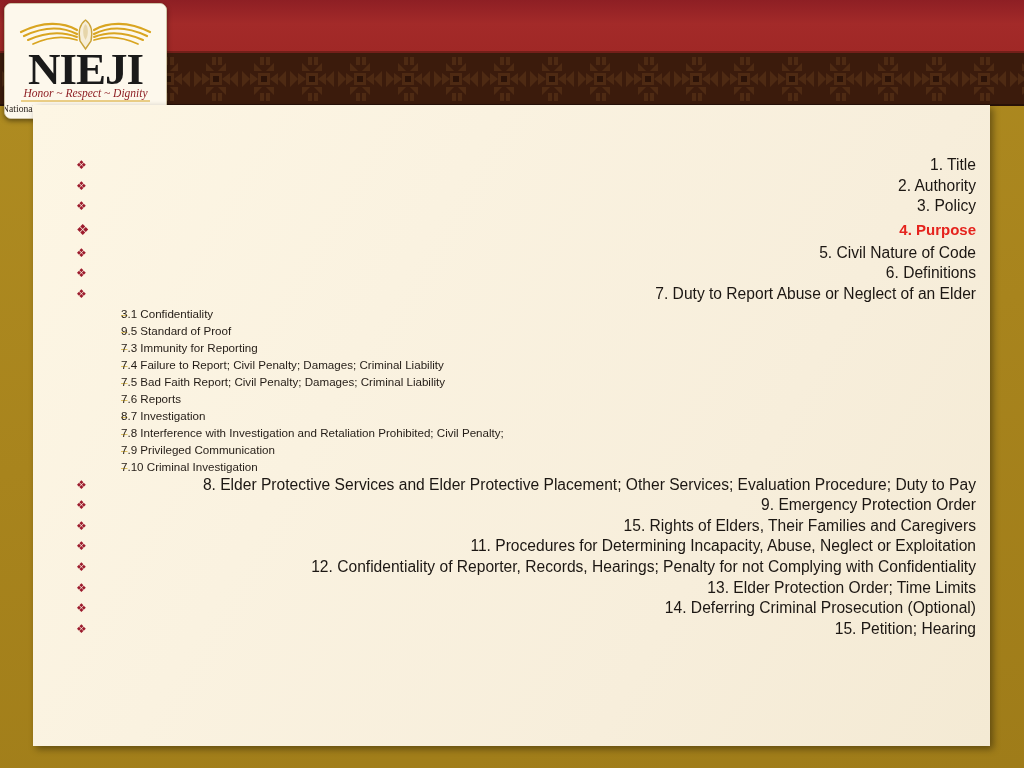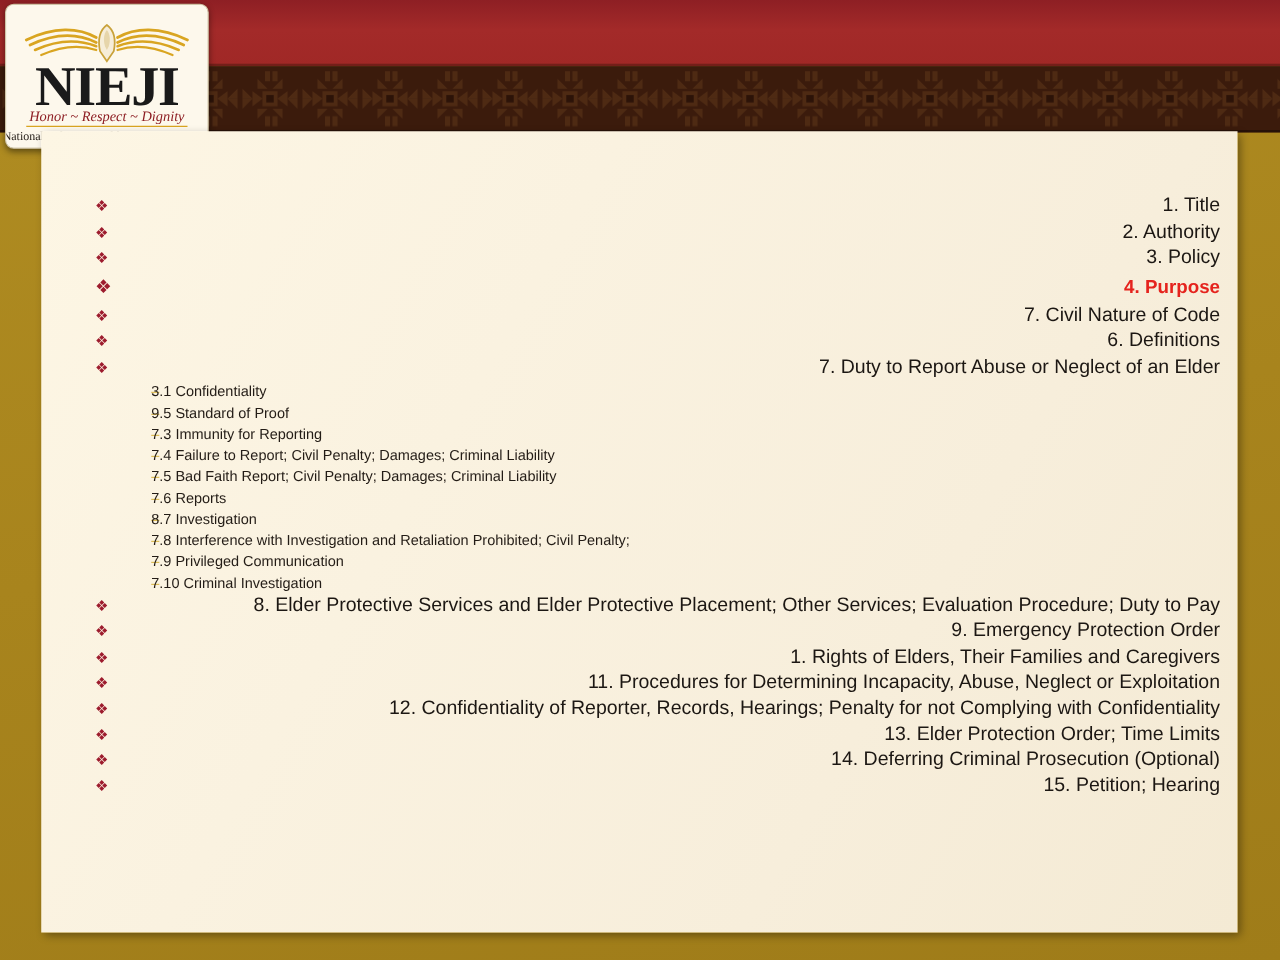--- a/index.html
+++ b/index.html
@@ -243,21 +243,21 @@
         <div class="lvl1">
           <span class="bullet">❖</span>
           <span class="txt">3. Policy</span>
         </div>
         <div class="lvl1 accent">
           <span class="bullet">❖</span>
           <span class="txt">4. Purpose</span>
         </div>
         <div class="lvl1">
           <span class="bullet">❖</span>
-          <span class="txt">7. Civil Nature of Code</span>
+          <span class="txt">5. Civil Nature of Code</span>
         </div>
         <div class="lvl1">
           <span class="bullet">❖</span>
           <span class="txt">6. Definitions</span>
         </div>
         <div class="lvl1">
           <span class="bullet">❖</span>
           <span class="txt">7. Duty to Report Abuse or Neglect of an Elder</span>
         </div>
         <div class="lvl2">
@@ -303,21 +303,21 @@
         <div class="lvl1">
           <span class="bullet">❖</span>
           <span class="txt">8. Elder Protective Services and Elder Protective Placement; Other Services; Evaluation Procedure; Duty to Pay</span>
         </div>
         <div class="lvl1">
           <span class="bullet">❖</span>
           <span class="txt">9. Emergency Protection Order</span>
         </div>
         <div class="lvl1">
           <span class="bullet">❖</span>
-          <span class="txt">1. Rights of Elders, Their Families and Caregivers</span>
+          <span class="txt">15. Rights of Elders, Their Families and Caregivers</span>
         </div>
         <div class="lvl1">
           <span class="bullet">❖</span>
           <span class="txt">11. Procedures for Determining Incapacity, Abuse, Neglect or Exploitation</span>
         </div>
         <div class="lvl1">
           <span class="bullet">❖</span>
           <span class="txt">12. Confidentiality of Reporter, Records, Hearings; Penalty for not Complying with Confidentiality</span>
         </div>
         <div class="lvl1">

